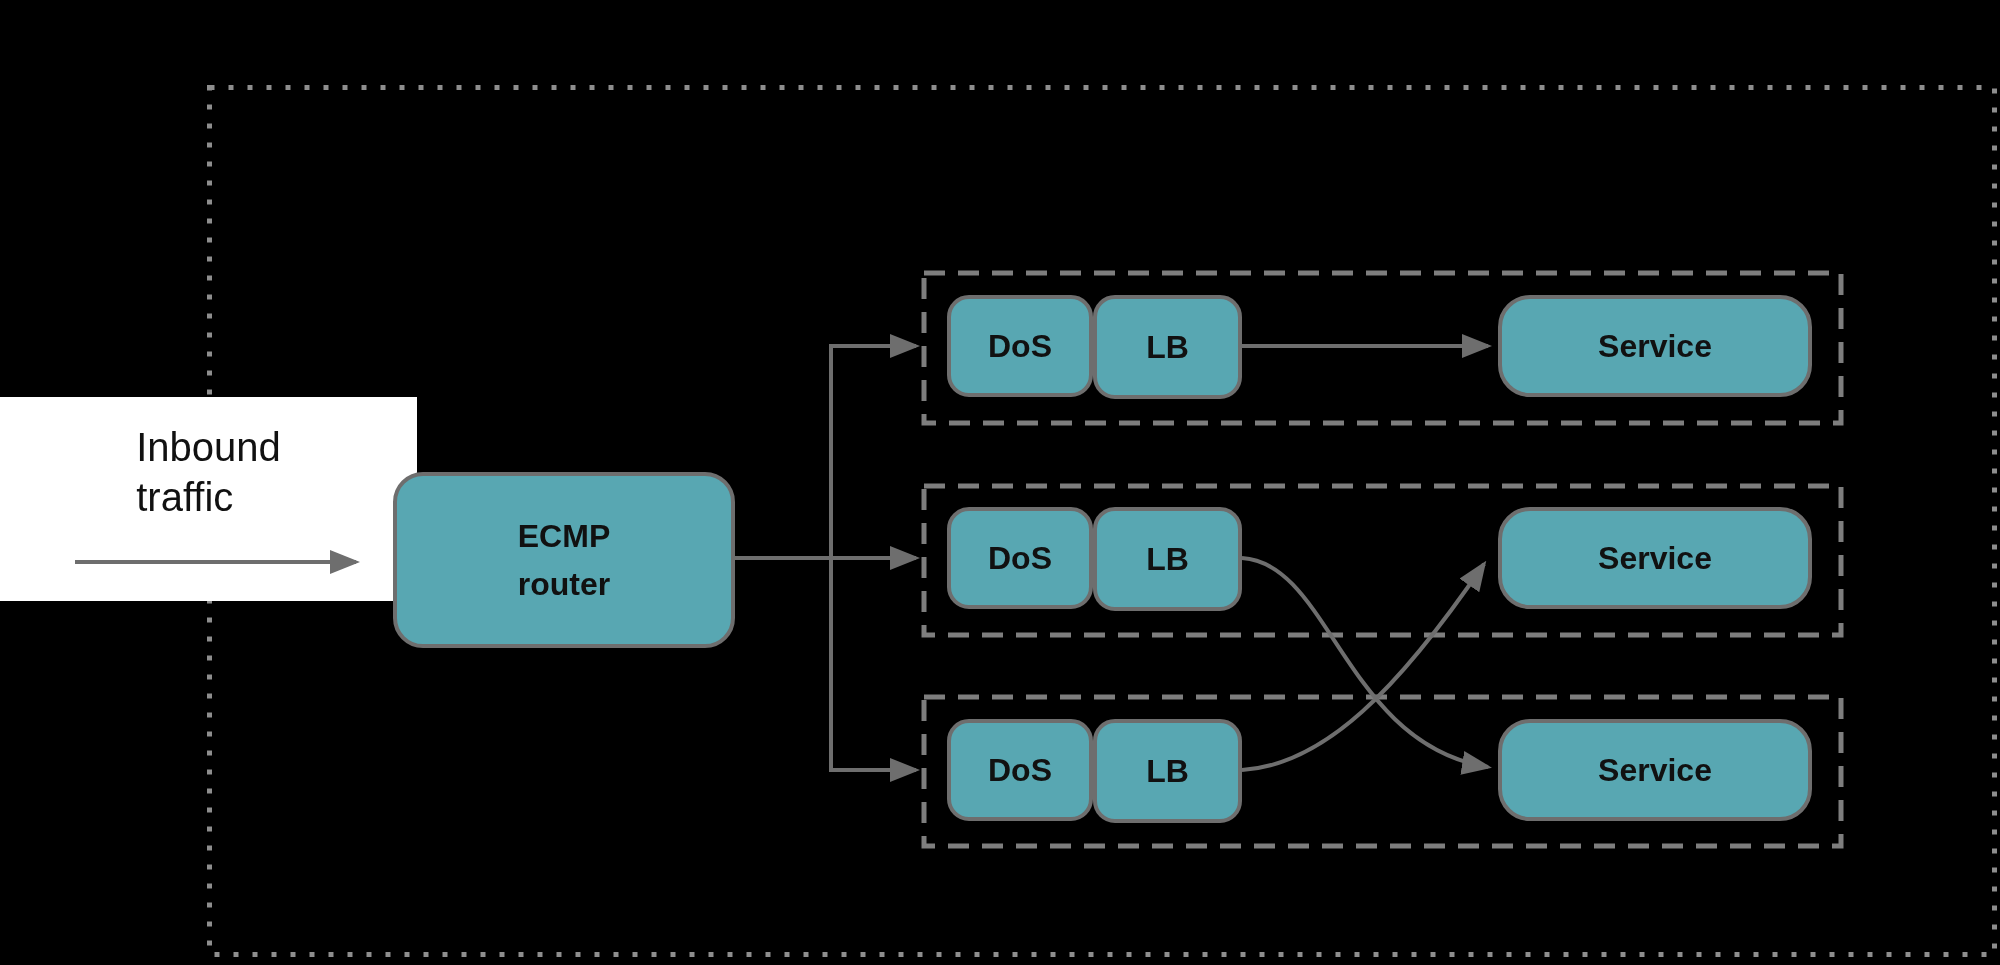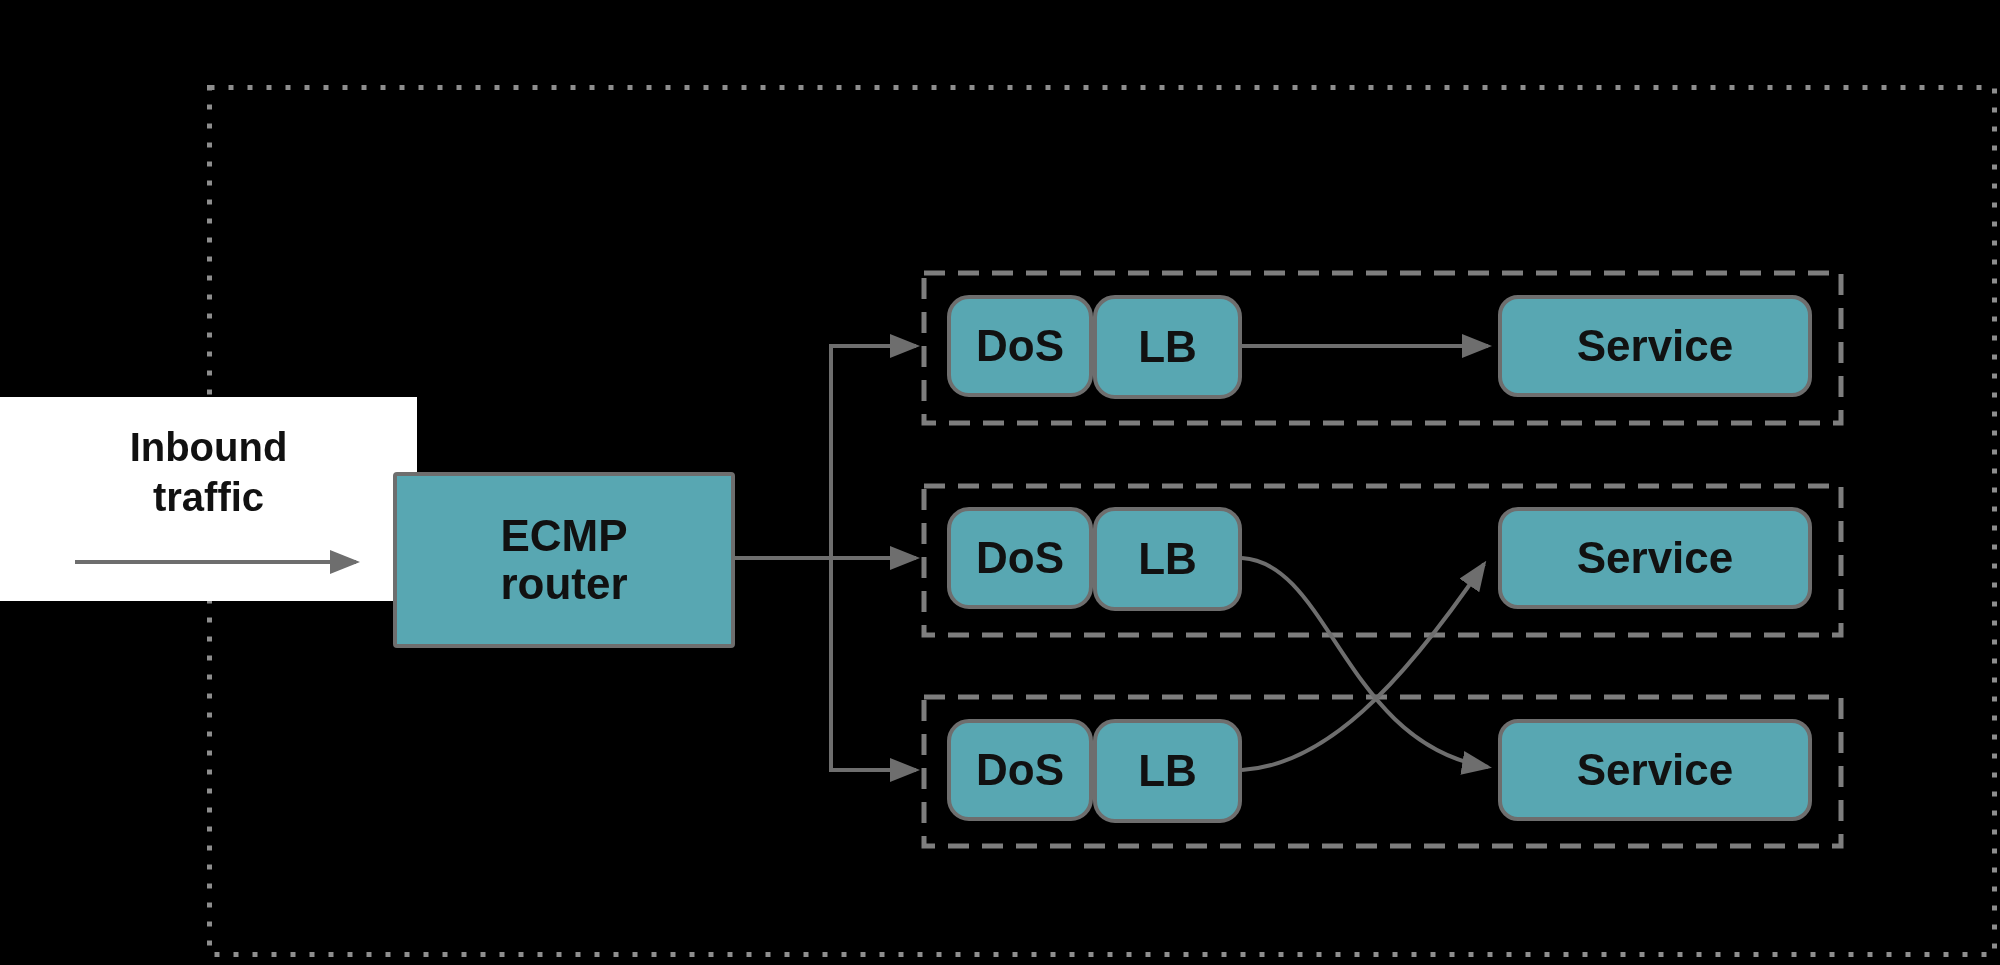--- a/index.html
+++ b/index.html
@@ -32,40 +32,40 @@
   .dashed-rect{fill:none;stroke:var(--dashed-border);stroke-width:5;stroke-dasharray:21 13;}
   .flow{fill:none;stroke:var(--line);stroke-width:4;}
   #ah path{fill:var(--line);stroke:none;}
   .node{
     position:absolute;z-index:4;
     box-sizing:border-box;
     background:var(--node-fill);
     border:4px solid var(--node-border);
     display:flex;align-items:center;justify-content:center;
     color:var(--node-text);
-    font-weight:bold;font-size:44px;line-height:48px;
+    font-weight:bold;font-size:32px;line-height:48px;
     text-align:center;white-space:pre-line;
   }
   .node-sm{border-radius:22px;}
-  .node-md{border-radius:20px;justify-content:center;}
-  .node-lg{border-radius:4px;}
+  .node-md{border-radius:32px;justify-content:center;}
+  .node-lg{border-radius:30px;}
   .ecmp{left:393px;top:472px;width:342px;height:176px;}
   .dos{left:947px;width:146px;height:102px;}
   .lb{left:1093px;width:149px;height:104px;}
   .service{left:1498px;width:314px;height:102px;}
   .row1{top:295px;}
   .row2{top:507px;}
   .row3{top:719px;}
   .inbound-label{
     position:absolute;z-index:4;
     left:0;top:397px;width:417px;height:150px;
     display:flex;align-items:center;justify-content:center;
     color:var(--node-text);
-    font-weight:bold;font-size:40px;line-height:50px;
-    text-align:center;white-space:pre-line;
+    font-weight:normal;font-size:40px;line-height:50px;
+    white-space:pre-line;
   }
 </style>
 </head>
 <body>
 
 <div class="stage">
 
   <svg id="svg-under" viewBox="0 0 2000 965">
     <rect class="dotted-rect" x="209.5" y="87.5" width="1785" height="867"></rect>
   </svg>

